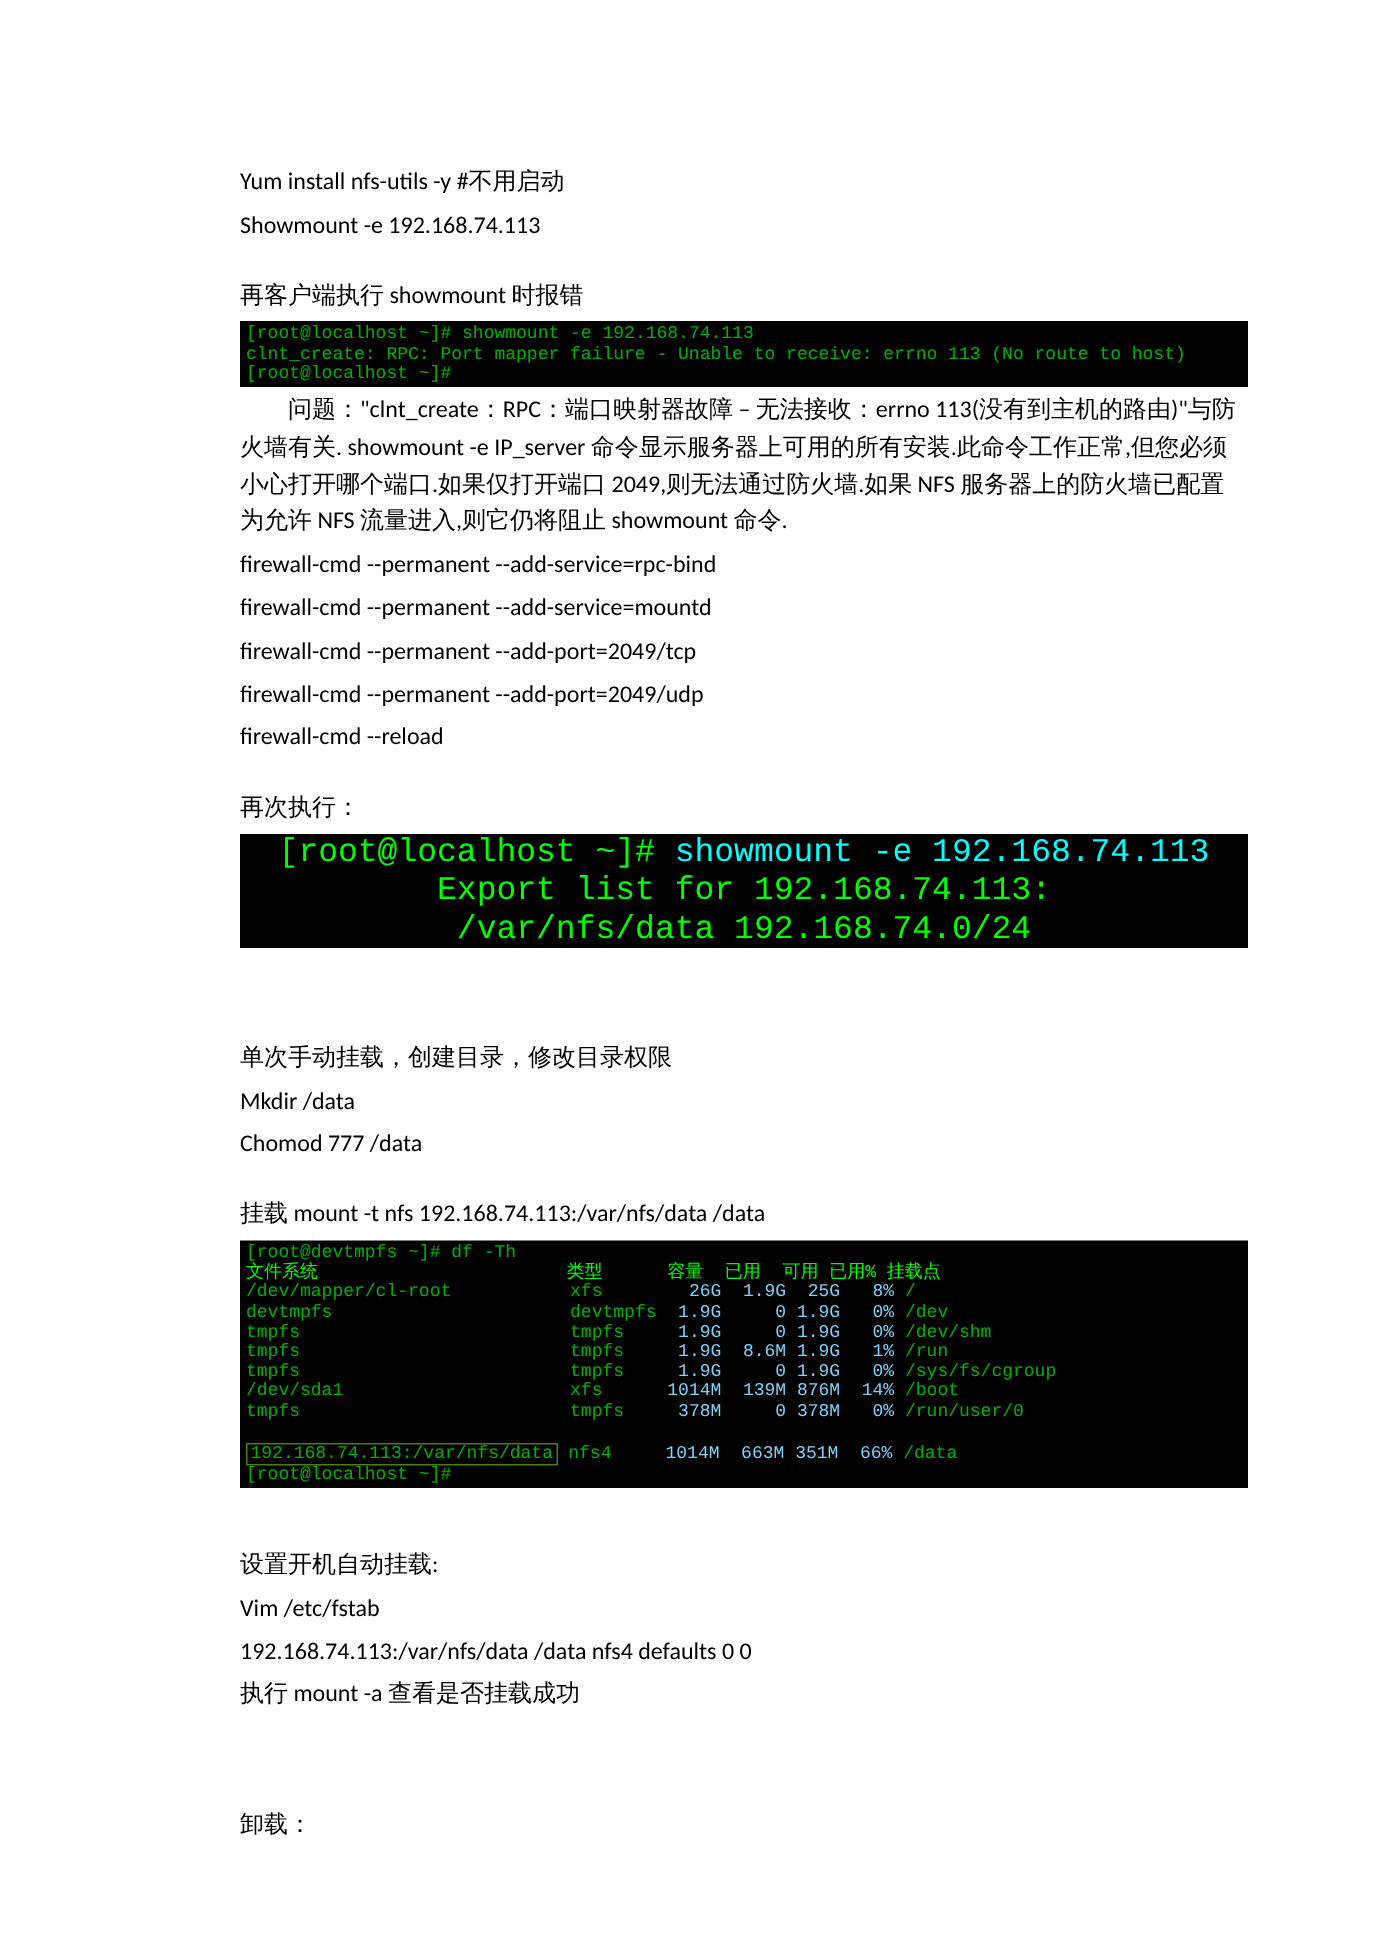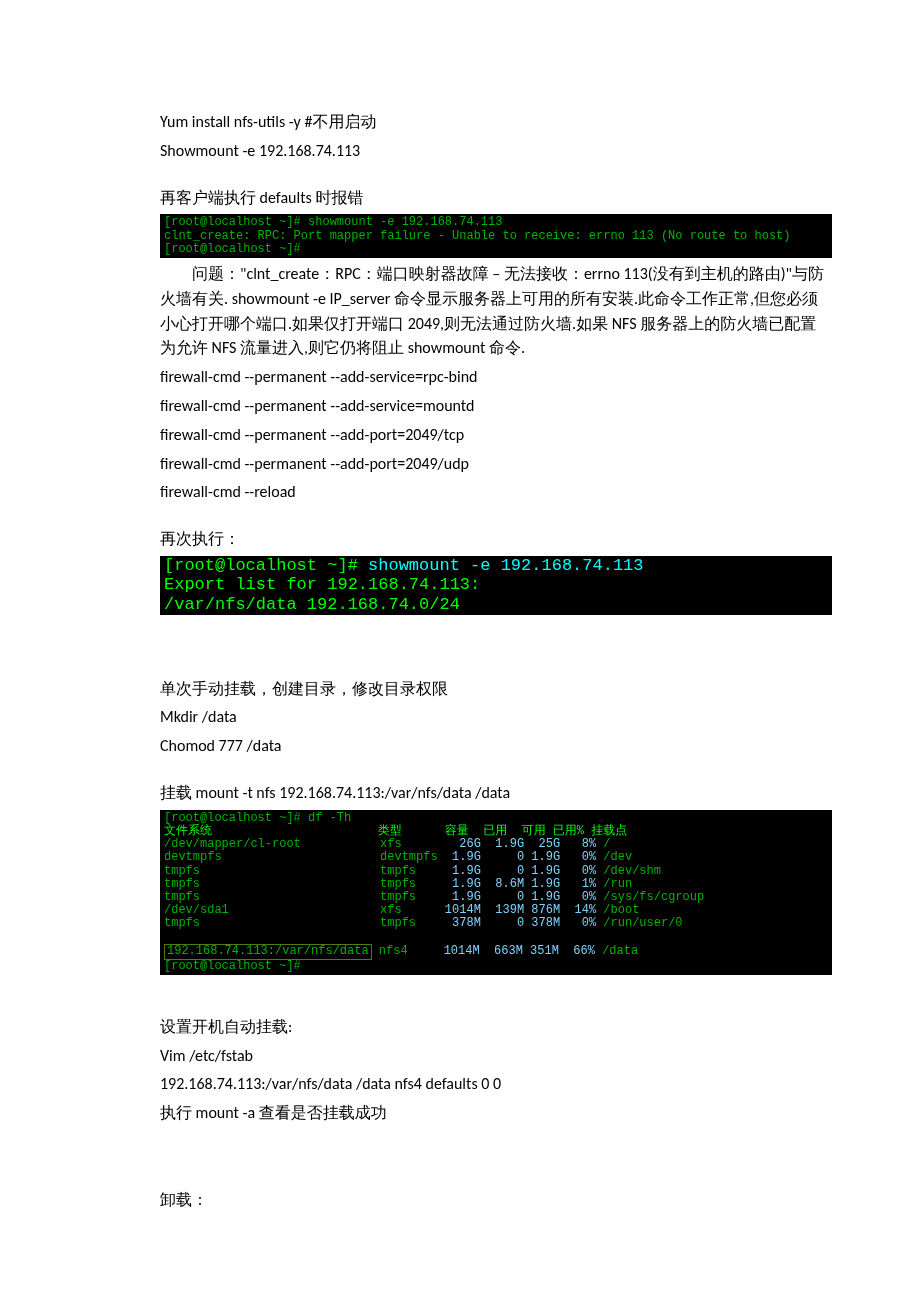--- a/index.html
+++ b/index.html
@@ -30,23 +30,24 @@
     background: #000;
     font-family: "Consolas", "Courier New", monospace;
     font-size: 12px;
     white-space: pre;
     padding: 2px 4px;
     margin: 4px 0;
     line-height: 1.1;
     overflow: hidden;
   }
   .terminal.big {
-    font-size: 17px;
+    font-size: 22px;
     padding: 0 4px;
     line-height: 1.15;
+    text-align: center;
   }
   .t-green { color: #00b200; }
   .t-green-br { color: #00ff00; }
   .t-cyan { color: #00ffff; }
   .t-red { color: #7dd3fc; }
   .section-gap { height: 18px; }
   .big-gap { height: 58px; }
   .dfbox {
     display: inline-block;
     border: 1px solid #4d7c0f;
@@ -57,21 +58,21 @@
 </head>
 <body>
 
 <div class="page">
 
   <p class="no-indent">Yum install nfs-utils -y      #不用启动</p>
   <p class="no-indent">Showmount -e 192.168.74.113</p>
 
   <div class="section-gap"></div>
 
-  <p class="no-indent">再客户端执行 defaults  时报错</p>
+  <p class="no-indent">再客户端执行 showmount  时报错</p>
 
   <div class="terminal"><span class="t-green">[root@localhost ~]# </span><span class="t-green">showmount -e 192.168.74.113</span>
 <span class="t-green">clnt_create: RPC: Port mapper failure - Unable to receive: errno 113 (No route to host)</span>
 <span class="t-green">[root@localhost ~]#</span></div>
 
   <p class="para">问题："clnt_create：RPC：端口映射器故障 – 无法接收：errno 113(没有到主机的路由)"与防火墙有关. showmount -e IP_server 命令显示服务器上可用的所有安装.此命令工作正常,但您必须小心打开哪个端口.如果仅打开端口 2049,则无法通过防火墙.如果 NFS 服务器上的防火墙已配置为允许 NFS 流量进入,则它仍将阻止 showmount 命令.</p>
 
   <p class="no-indent">firewall-cmd --permanent --add-service=rpc-bind</p>
   <p class="no-indent">firewall-cmd --permanent --add-service=mountd</p>
   <p class="no-indent">firewall-cmd --permanent --add-port=2049/tcp</p>
@@ -89,21 +90,21 @@
   <div class="big-gap"></div>
 
   <p class="no-indent">单次手动挂载，创建目录，修改目录权限</p>
   <p class="no-indent">Mkdir /data</p>
   <p class="no-indent">Chomod 777 /data</p>
 
   <div class="section-gap"></div>
 
   <p class="no-indent">挂载 mount -t nfs 192.168.74.113:/var/nfs/data /data</p>
 
-  <div class="terminal"><span class="t-green">[root@localhost ~]# df -Th</span>
+  <div class="terminal"><span class="t-green">[root@devtmpfs ~]# df -Th</span>
 <span class="t-green-br">文件系统                       类型      容量  已用  可用 已用% 挂载点</span>
 <span><span class="t-green">/dev/mapper/cl-root           </span><span class="t-green">xfs       </span><span class="t-red"> 26G</span><span class="t-red">  1.9G</span><span class="t-red">  25G</span><span class="t-red">   8% </span><span class="t-green">/</span></span>
 <span><span class="t-green">devtmpfs                      </span><span class="t-green">devtmpfs  </span><span class="t-red">1.9G</span><span class="t-red">     0</span><span class="t-red"> 1.9G</span><span class="t-red">   0% </span><span class="t-green">/dev</span></span>
 <span><span class="t-green">tmpfs                         </span><span class="t-green">tmpfs     </span><span class="t-red">1.9G</span><span class="t-red">     0</span><span class="t-red"> 1.9G</span><span class="t-red">   0% </span><span class="t-green">/dev/shm</span></span>
 <span><span class="t-green">tmpfs                         </span><span class="t-green">tmpfs     </span><span class="t-red">1.9G</span><span class="t-red">  8.6M</span><span class="t-red"> 1.9G</span><span class="t-red">   1% </span><span class="t-green">/run</span></span>
 <span><span class="t-green">tmpfs                         </span><span class="t-green">tmpfs     </span><span class="t-red">1.9G</span><span class="t-red">     0</span><span class="t-red"> 1.9G</span><span class="t-red">   0% </span><span class="t-green">/sys/fs/cgroup</span></span>
 <span><span class="t-green">/dev/sda1                     </span><span class="t-green">xfs      </span><span class="t-red">1014M</span><span class="t-red">  139M</span><span class="t-red"> 876M</span><span class="t-red">  14% </span><span class="t-green">/boot</span></span>
 <span><span class="t-green">tmpfs                         </span><span class="t-green">tmpfs     </span><span class="t-red">378M</span><span class="t-red">     0</span><span class="t-red"> 378M</span><span class="t-red">   0% </span><span class="t-green">/run/user/0</span></span>
 <span><span class="dfbox"><span class="t-green">192.168.74.113:/var/nfs/data</span></span><span class="t-green"> nfs4     </span><span class="t-red">1014M</span><span class="t-red">  663M</span><span class="t-red"> 351M</span><span class="t-red">  66% </span><span class="t-green">/data</span></span>
 <span class="t-green">[root@localhost ~]#</span></div>

